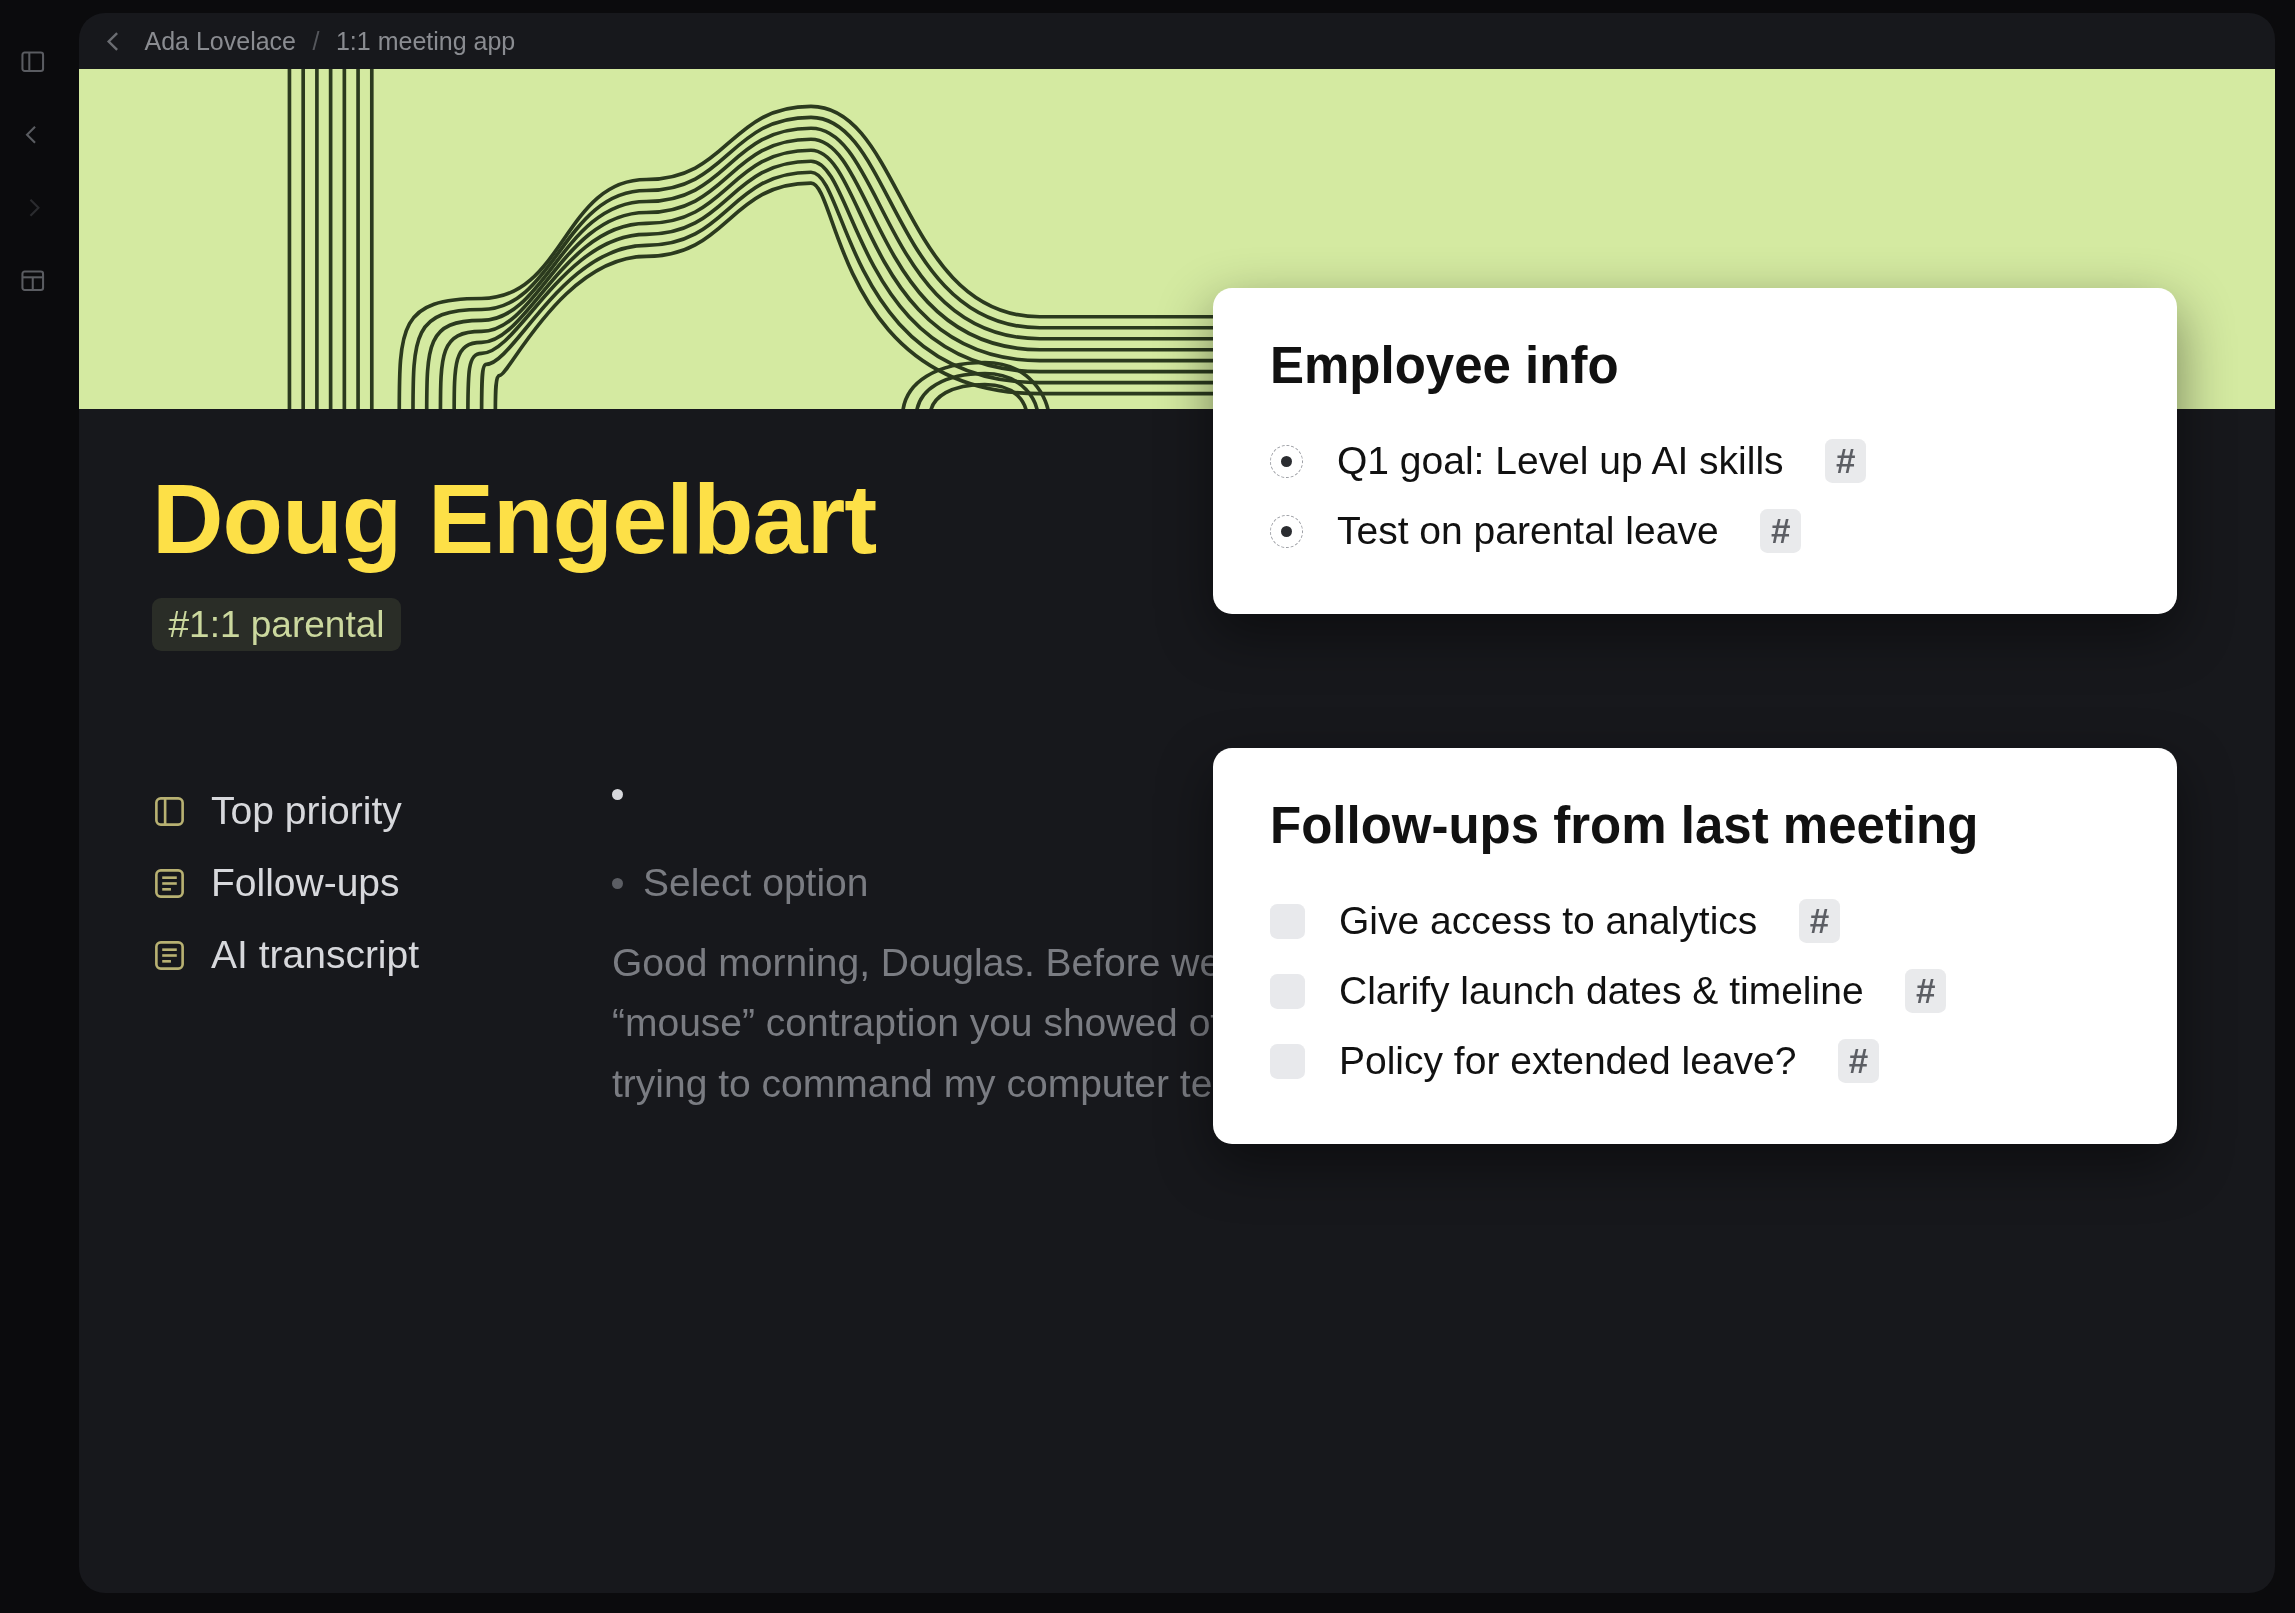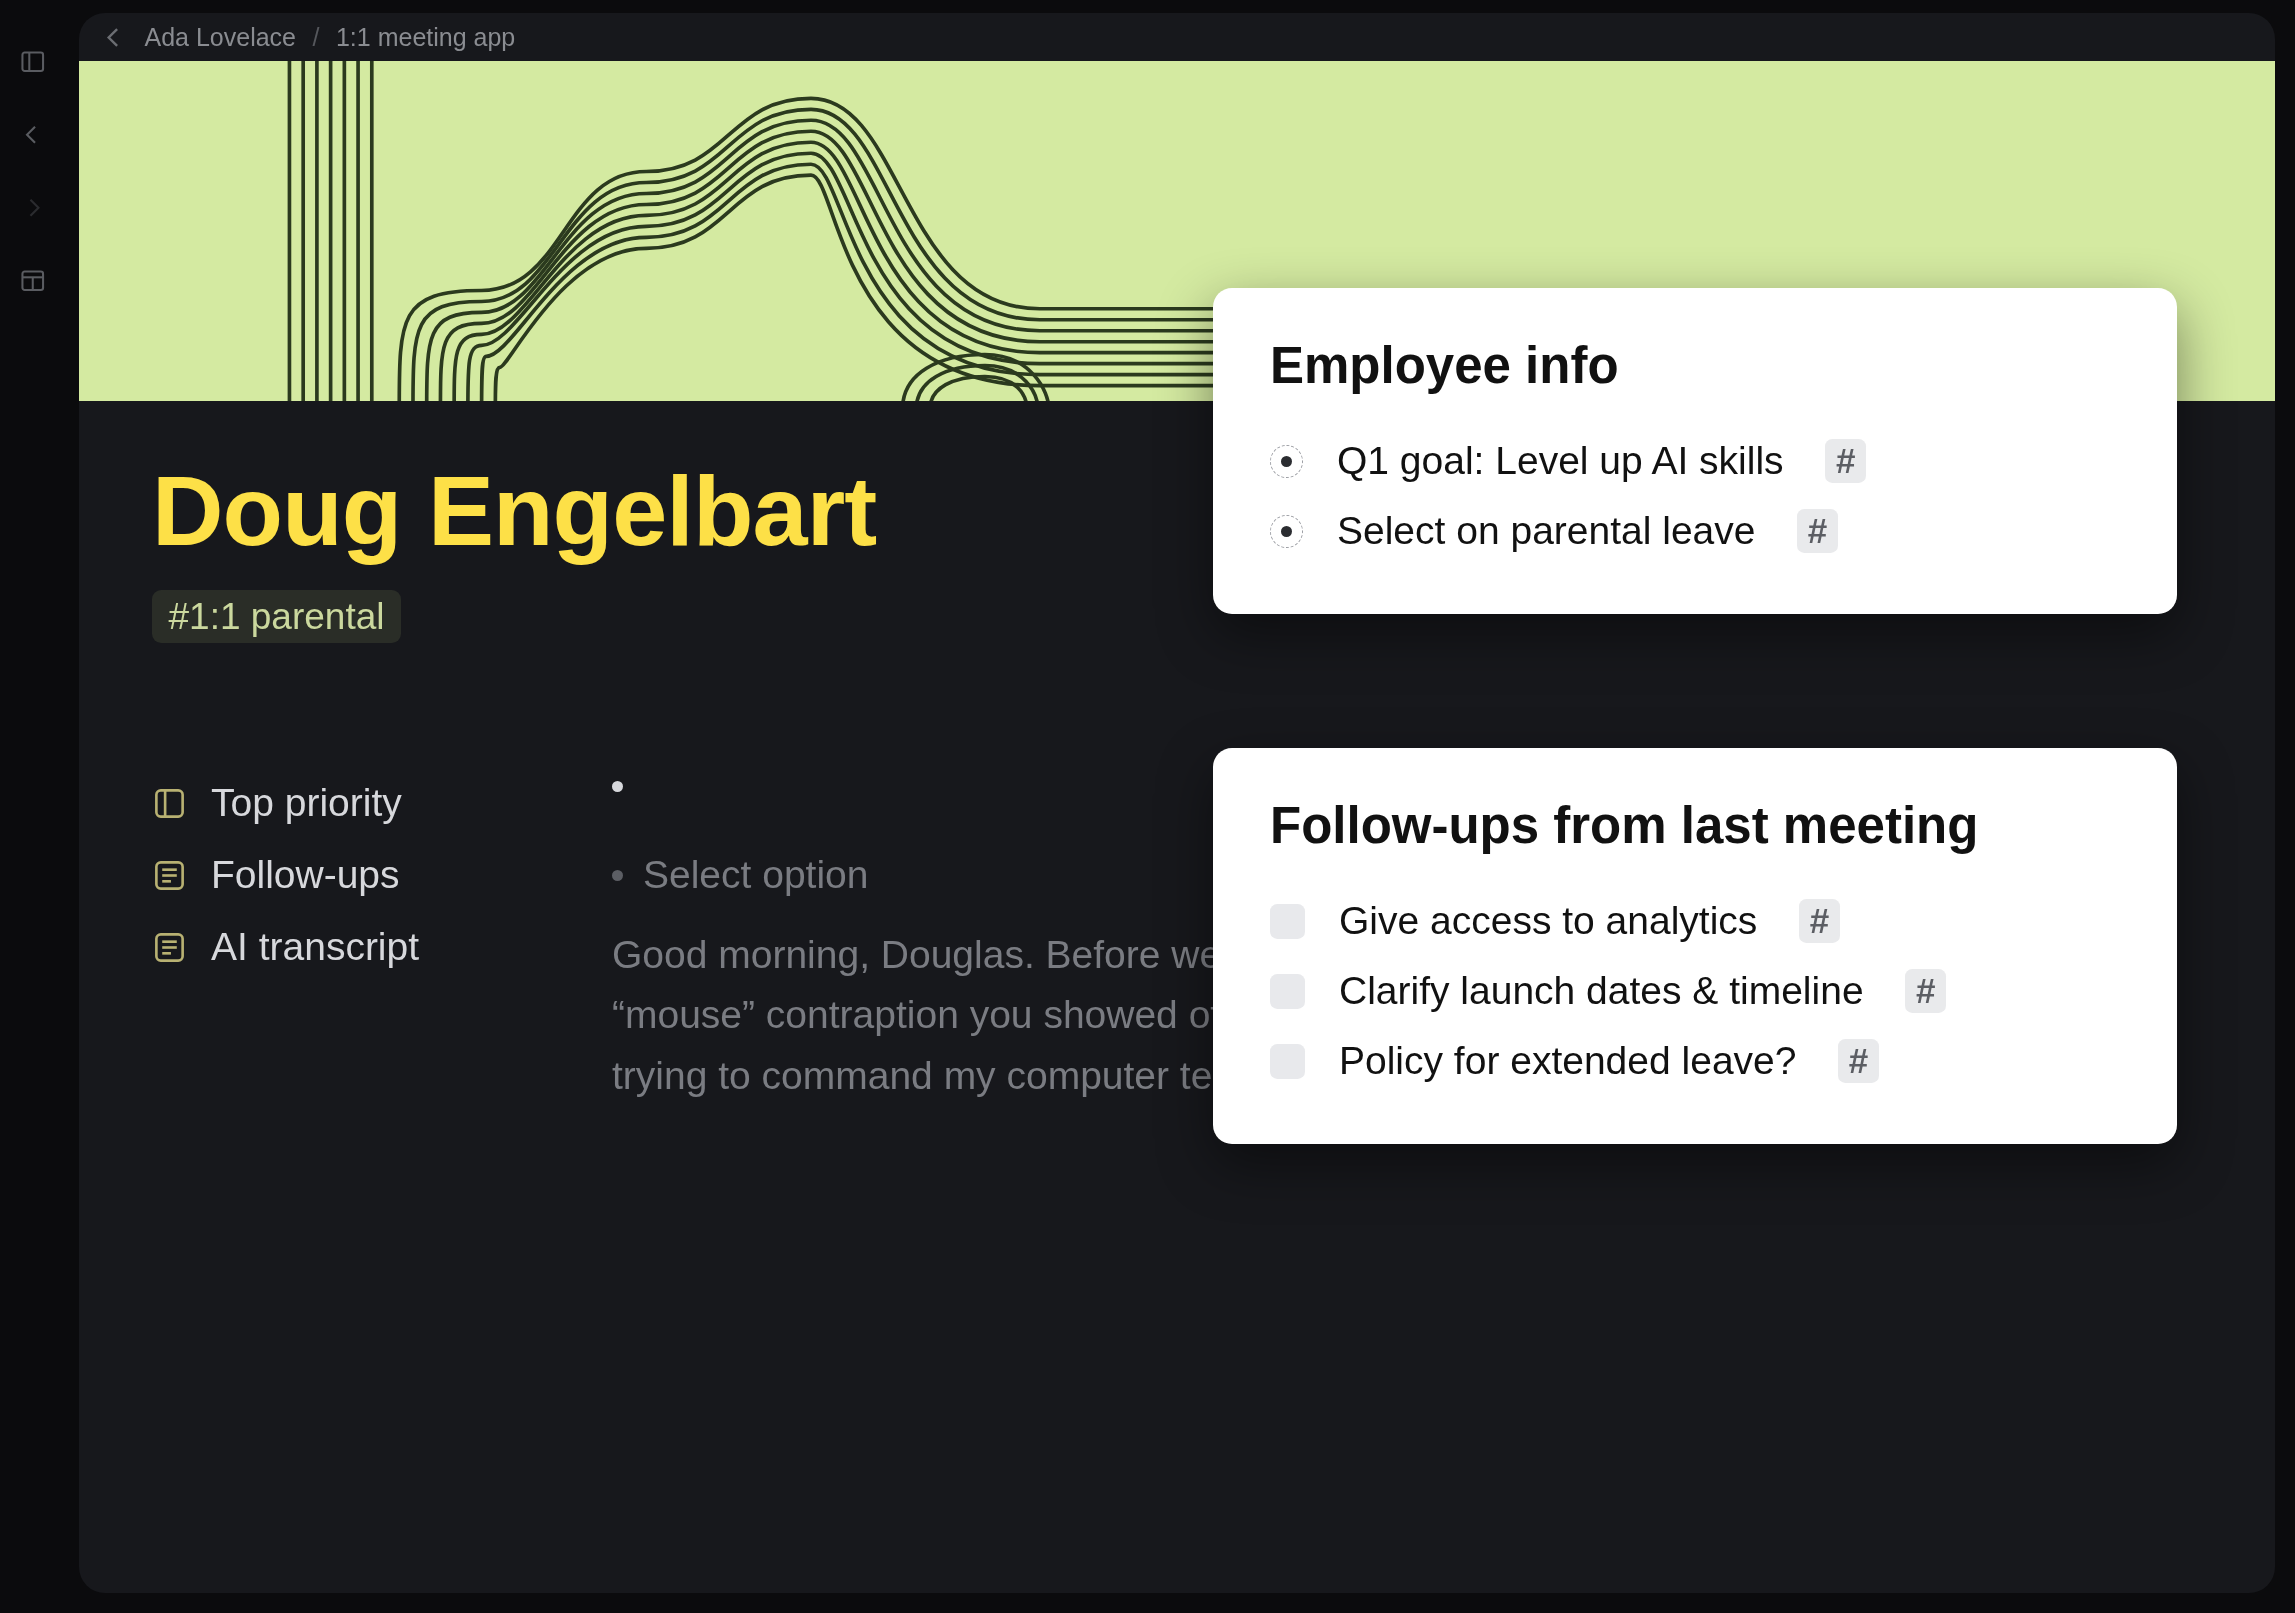--- a/index.html
+++ b/index.html
@@ -51,21 +51,21 @@
     position: absolute;
     left: 79px; top: 13px;
     right: 20px; bottom: 20px;
     background: var(--page-bg);
     border-radius: 26px;
     overflow: hidden;
   }
 
   
   .topbar {
-    height: 48px;
+    height: 56px;
     display: flex;
     align-items: center;
     gap: 16.5px;
     padding: 0 20px;
     color: var(--muted);
     font-size: 25px;
   }
   .topbar .chev {
     width: 29px; height: 29px;
     display: flex; align-items: center; justify-content: center;
@@ -332,21 +332,21 @@
   <div class="card card-1">
     <h2>Employee info</h2>
 
     <div class="card-row">
       <span class="radio-dot"></span>
       <span>Q1 goal: Level up AI skills</span>
       <span class="hash">#</span>
     </div>
     <div class="card-row">
       <span class="radio-dot"></span>
-      <span>Select on parental leave</span>
+      <span>Test on parental leave</span>
       <span class="hash">#</span>
     </div>
   </div>
 
   <div class="card card-2">
     <h2>Follow-ups from last meeting</h2>
 
     <div class="card-row">
       <span class="checkbox"></span>
       <span>Give access to analytics</span>

